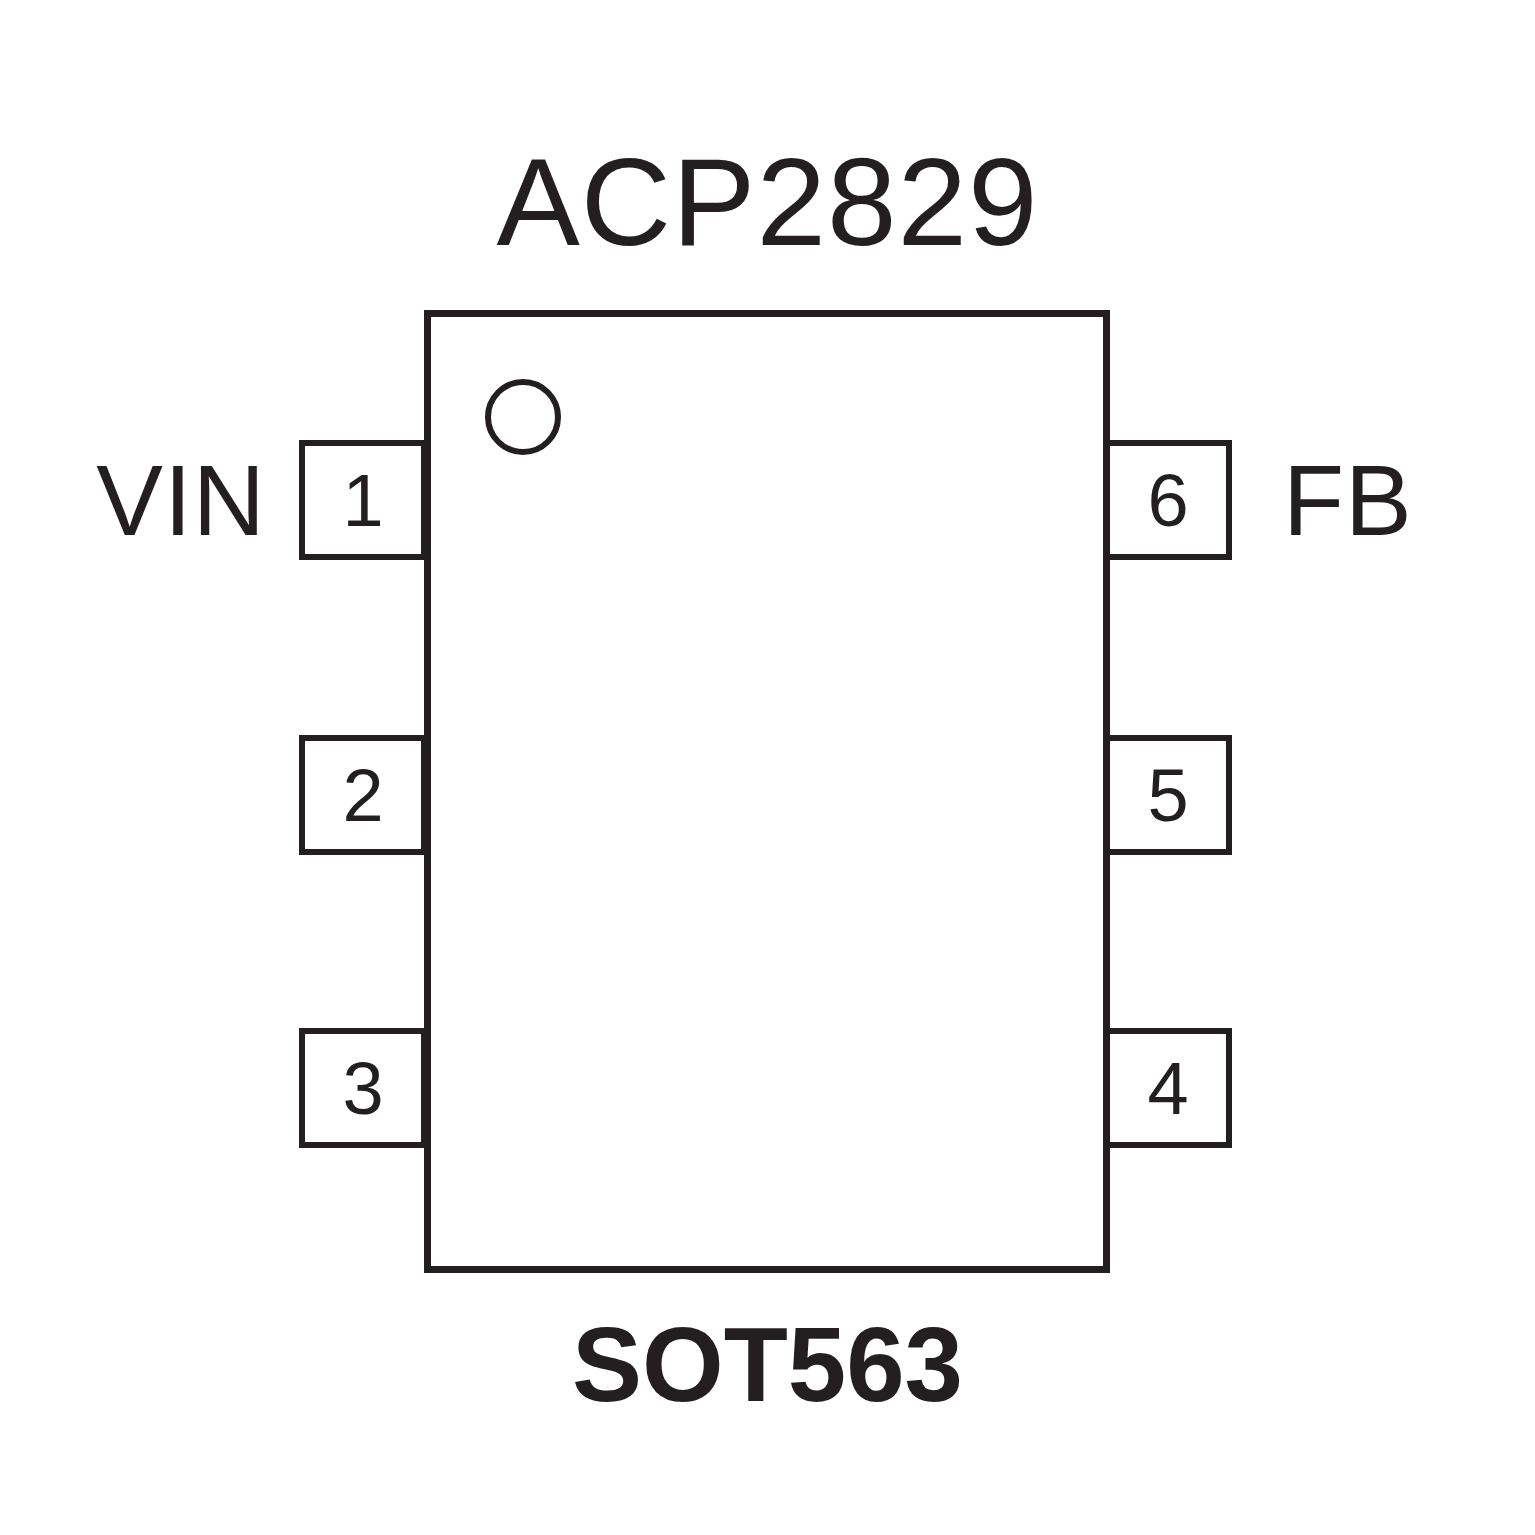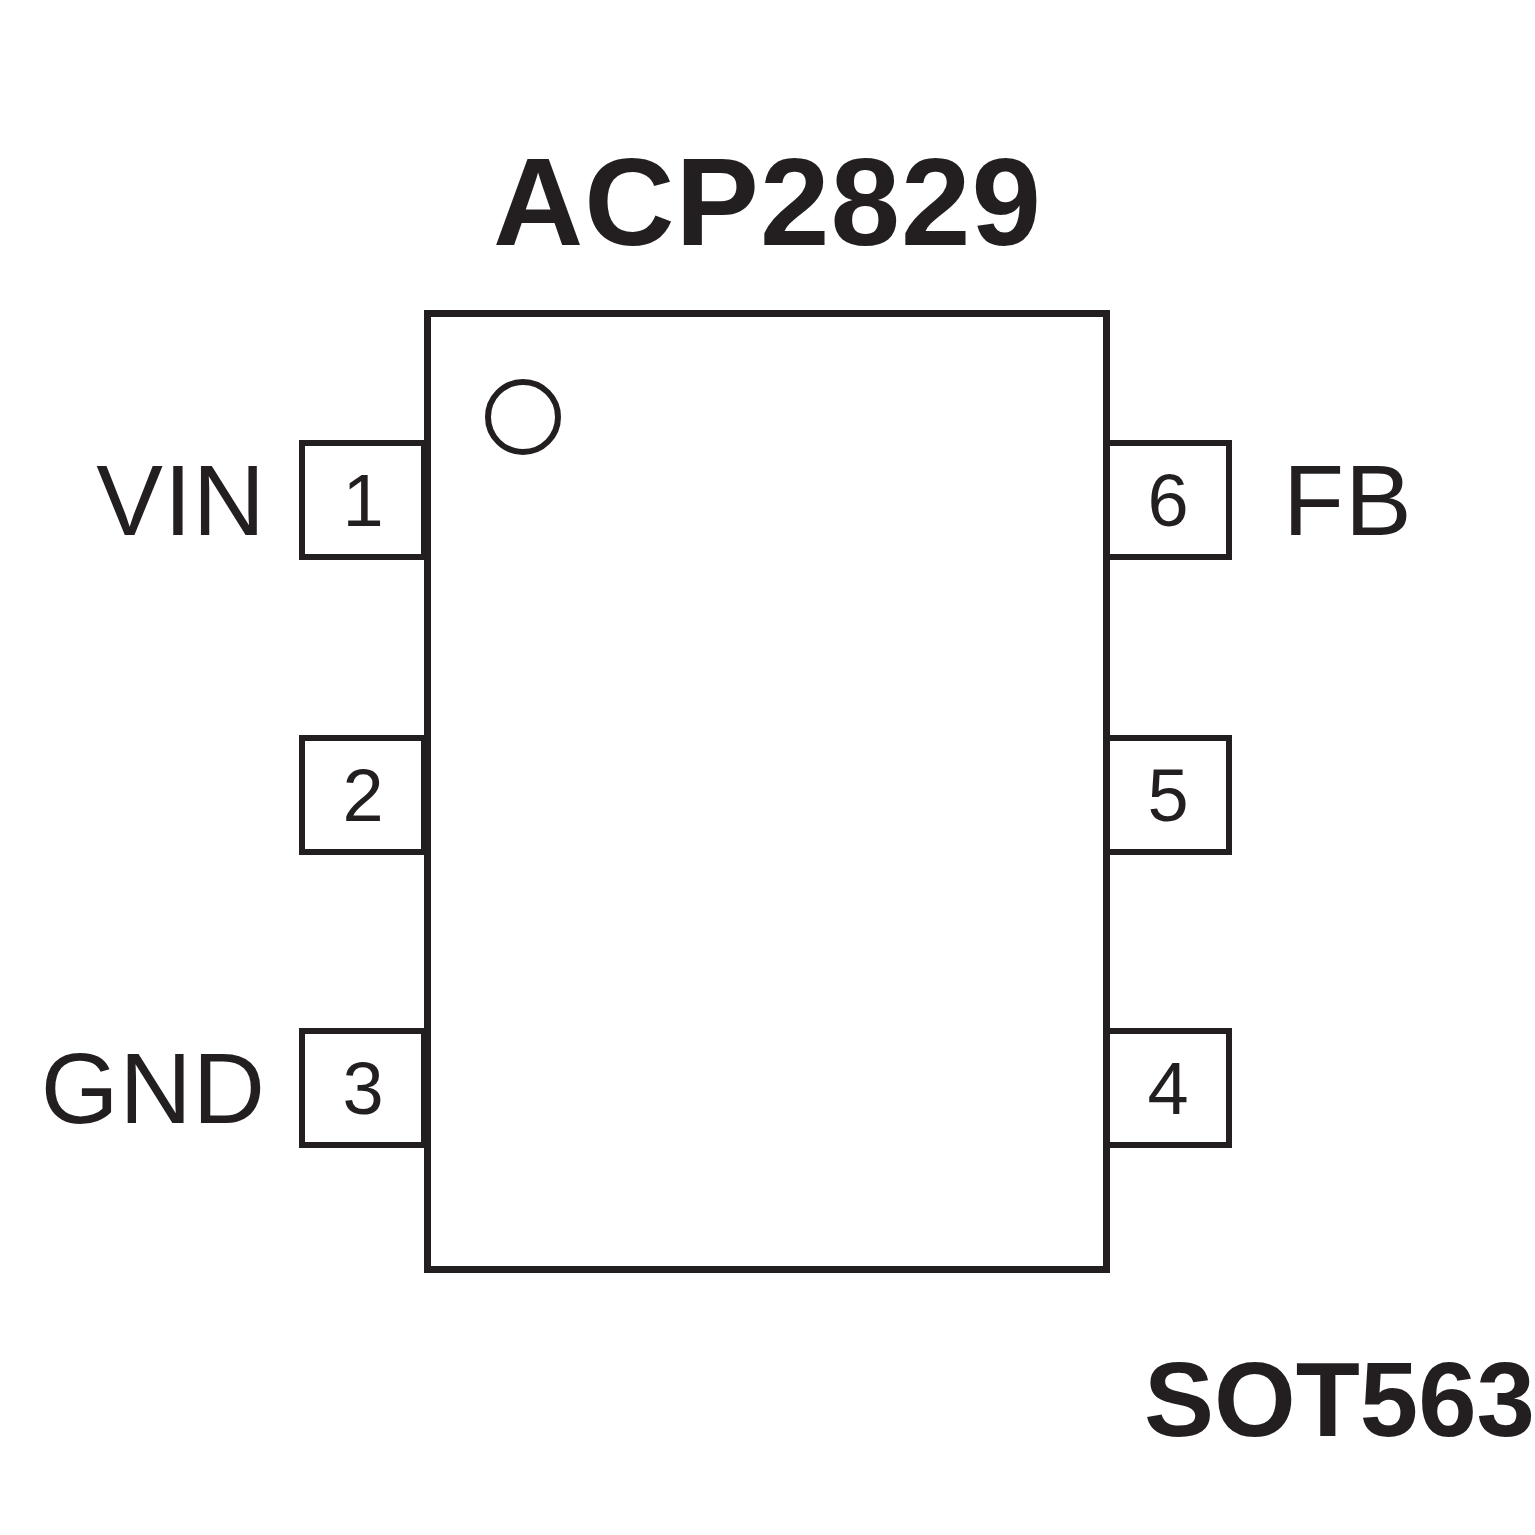--- a/index.html
+++ b/index.html
@@ -13,21 +13,21 @@
     color: #231f20;
     overflow: hidden;
   }
   .chip-title {
     position: absolute;
     top: 130px;
     left: 0;
     width: 100%;
     text-align: center;
     font-size: 125px;
-    font-weight: 700;
+    font-weight: 400;
     letter-spacing: 1px;
   }
   .chip-body {
     position: absolute;
     left: 424px;
     top: 310px;
     width: 686px;
     height: 963px;
     border: 7px solid #231f20;
     background: #ffffff;
@@ -66,24 +66,24 @@
     display: flex;
     align-items: center;
     font-size: 100px;
     letter-spacing: 1px;
     padding-left: 17px;
   }
   .pin-label.left  { left: 0;      width: 266px; justify-content: flex-end; }
   .pin-label.right { left: 1266px; width: 269px; justify-content: flex-start; }
   .package-name {
     position: absolute;
-    top: 1340px;
+    top: 1305px;
     left: 0;
     width: 100%;
-    text-align: right;
+    text-align: center;
     font-size: 105px;
     font-weight: 700;
   }
 </style>
 </head>
 <body>
 
 <div class="canvas">
 
   <div class="chip-title">ACP2829</div>
@@ -94,21 +94,20 @@
 
   <div class="pin-label left row1">VIN</div>
   <div class="pin-box left row1">
     <span>1</span>
   </div>
 
   <div class="pin-box left row2">
     <span>2</span>
   </div>
 
-  <div class="pin-label left row3">GND</div>
   <div class="pin-box left row3">
     <span>3</span>
   </div>
 
   <div class="pin-box right row1">
     <span>6</span>
   </div>
   <div class="pin-label right row1">FB</div>
 
   <div class="pin-box right row2">

